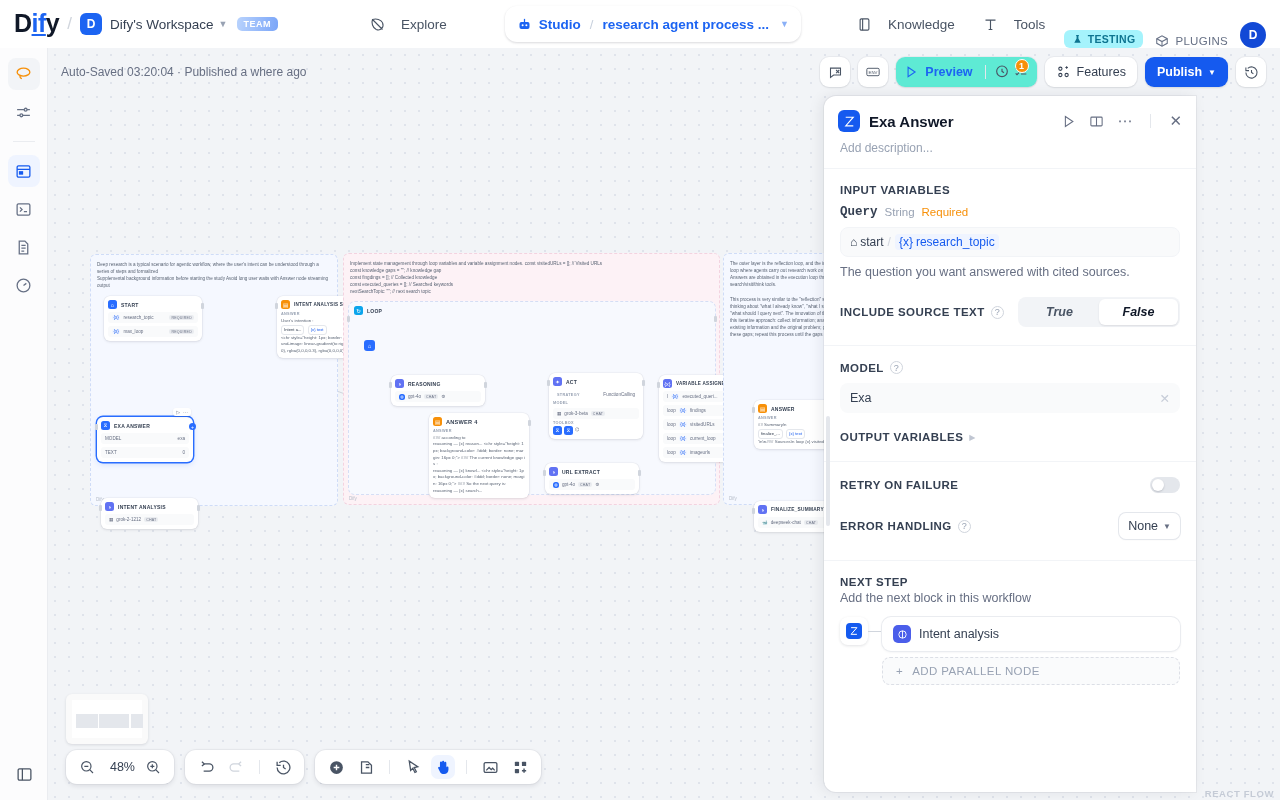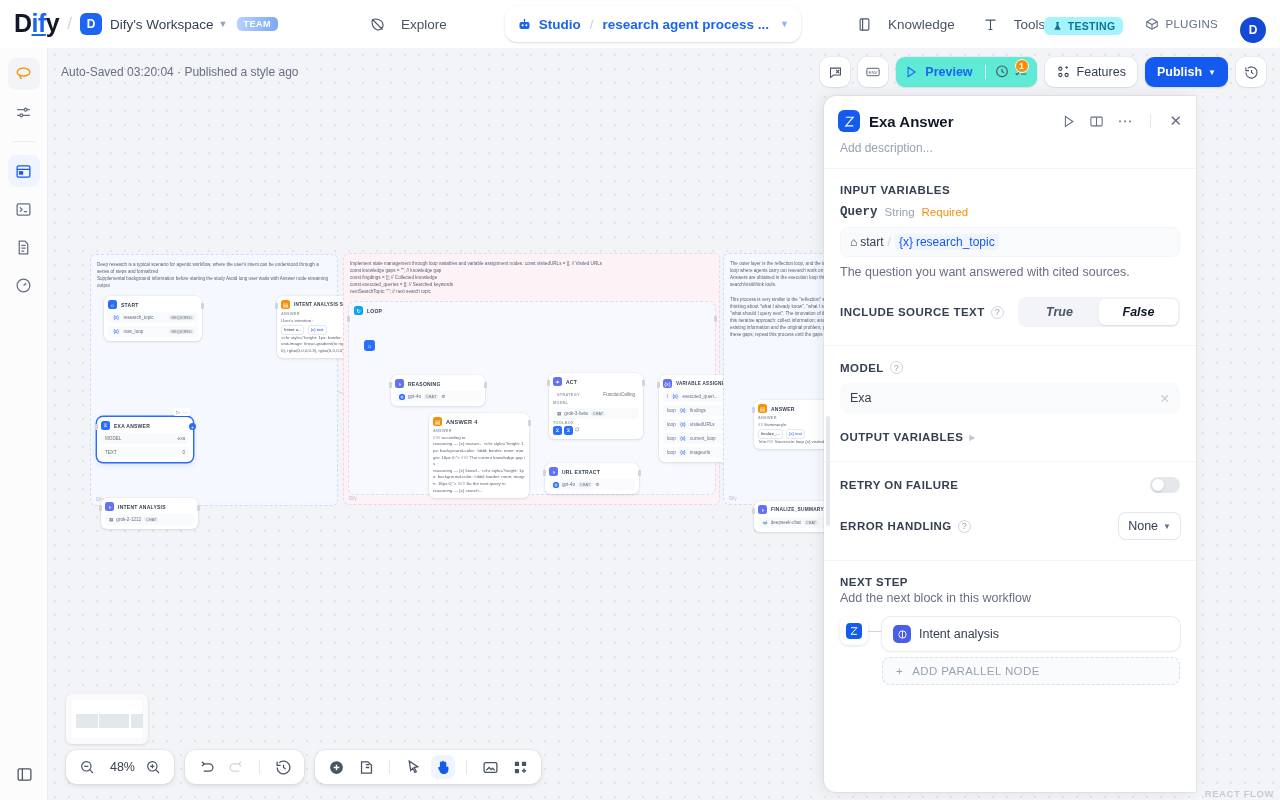--- a/index.html
+++ b/index.html
@@ -57,21 +57,21 @@
     box-shadow: 0 1px 3px rgba(16,24,40,.10), 0 1px 2px rgba(16,24,40,.06);
     gap: 0;
     margin-left: 44px;
   }
   .nav-pill .studio { display:flex; align-items:center; gap:7px; color:#1c64f2; font-weight:bold; font-size:13.5px;}
   .nav-pill .sl { color:#c7d0dd; margin: 0 9px; }
   .nav-pill .wfname { color:#1c64f2; font-weight:bold; font-size:13.5px; }
   .nav-pill .pchev { color:#8ab0f7; margin-left: 11px; font-size: 9px; }
   .topbar-right {
     position: absolute; right: 14px; top: 0; height: 48px;
-    display: flex; align-items: flex-start; gap: 22px; margin-top: 17px;
+    display: flex; align-items: flex-end; gap: 12px;
   }
   .testing-pill {
     display: flex; align-items: center; gap: 5px;
     background: #a5f3fc; color: #0e7490;
     border-radius: 6px; padding: 3px 8px;
     font-size: 10.5px; font-weight: bold; letter-spacing: .3px;
   }
   .plugins-btn { display:flex; align-items:center; gap:6px; color:#667085; font-size:11.5px; font-weight:500; letter-spacing:.3px;}
   .avatar {
     width: 26px; height: 26px; border-radius: 50%; background: #1249d6;
@@ -751,21 +751,21 @@
         <span style="color:#4b5eea">🐋</span>
         <span>deepseek-chat</span>
         <span class="tagc">CHAT</span>
       </div>
     </div>
 
     <div class="reactflow-wm">React Flow</div>
   </div>
 
   <div class="subheader">
-    <div class="autosave">Auto-Saved 03:20:04 · Published a style ago</div>
+    <div class="autosave">Auto-Saved 03:20:04 · Published a where ago</div>
     <div class="sub-right">
       <div class="icon-btn">
         <span>
           <svg width="15" height="15" viewBox="0 0 24 24" fill="none" stroke="#495464" stroke-width="1.7">
             <path d="M4 5h16v11H9l-5 4z"></path>
               <path d="M13 8l5 5M18 8l-5 5"></path>
           </svg>
         </span>
       </div>
       <div class="icon-btn">

